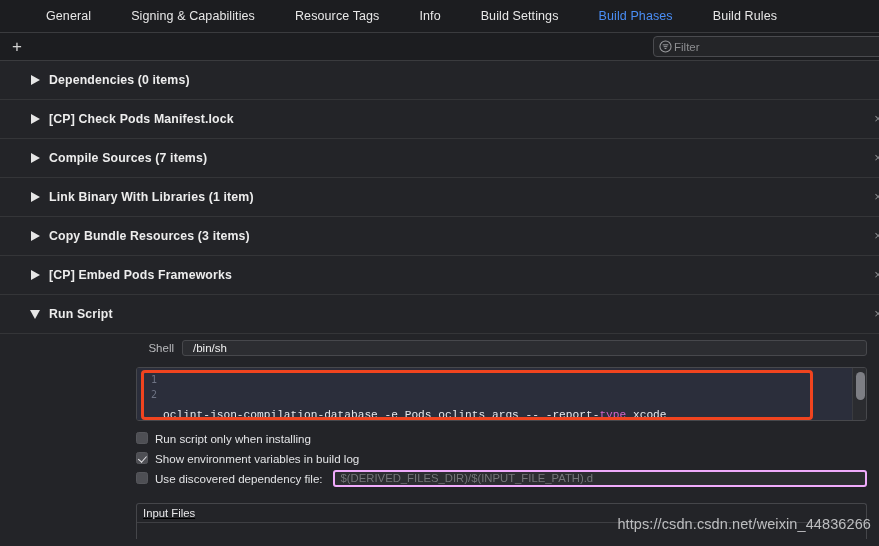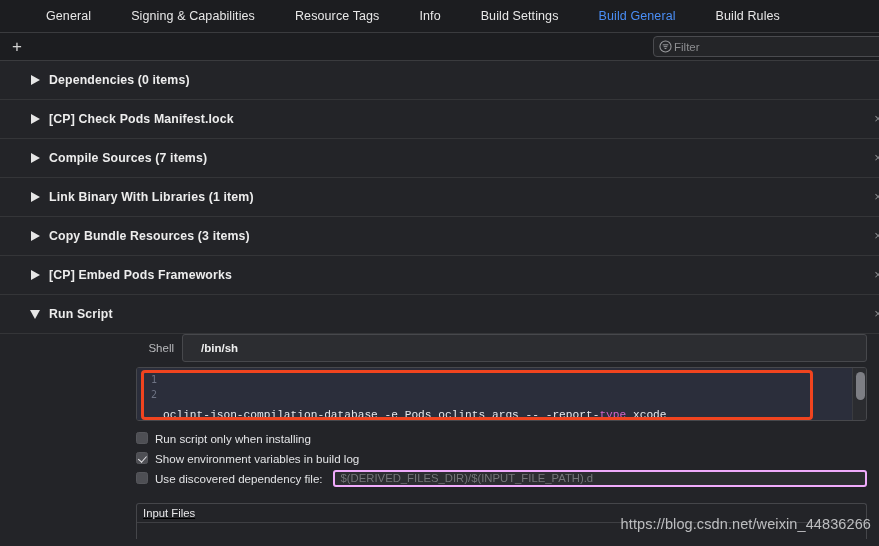--- a/index.html
+++ b/index.html
@@ -127,29 +127,28 @@
   .shell-label {
     font-size: 11.5px;
     color: #b9babd;
     width: 38px;
     text-align: right;
     margin-right: 8px;
     flex: 0 0 auto;
   }
   .shell-field {
     flex: 1 1 auto;
-    height: 28px;
+    height: 16px;
     background: #2c2d31;
     border: 1px solid #47484c;
     border-radius: 3px;
     display: flex; align-items: center;
-    padding-left: 18px;
+    padding-left: 10px;
     font-size: 11.5px;
     color: #f0f0f0;
-    font-weight: bold;
   }
 
   
   .editor-outer {
     position: relative;
     margin-top: 8px;
     margin-left: 0px;
     height: 54px;
     background: #2b2c30;
     border: 1px solid #47484c;
@@ -294,21 +293,21 @@
 <body>
 
 <div class="app">
 
   <div class="tabbar">
     <div class="tab">General</div>
     <div class="tab">Signing &amp; Capabilities</div>
     <div class="tab">Resource Tags</div>
     <div class="tab">Info</div>
     <div class="tab">Build Settings</div>
-    <div class="tab active">Build General</div>
+    <div class="tab active">Build Phases</div>
     <div class="tab">Build Rules</div>
   </div>
 
   <div class="toolbar">
     <div class="plus-btn">+</div>
     <div class="filter-wrap">
       <svg class="filter-icon" viewBox="0 0 14 14">
         <circle cx="7" cy="7" r="6" fill="none" stroke="#9a9b9e" stroke-width="1.1"></circle>
         <line x1="4" y1="5.2" x2="10" y2="5.2" stroke="#9a9b9e" stroke-width="1.1"></line>
         <line x1="5" y1="7.2" x2="9" y2="7.2" stroke="#9a9b9e" stroke-width="1.1"></line>
@@ -430,14 +429,14 @@
       </div>
 
       <div class="inputfiles">
         <div class="inputfiles-header">Input Files</div>
         <div class="inputfiles-body"></div>
       </div>
 
     </div>
   </div>
 
-  <div class="watermark">https://blog.csdn.net/weixin_44836266</div>
+  <div class="watermark">https://csdn.csdn.net/weixin_44836266</div>
 </div>
 
 </body></html>

